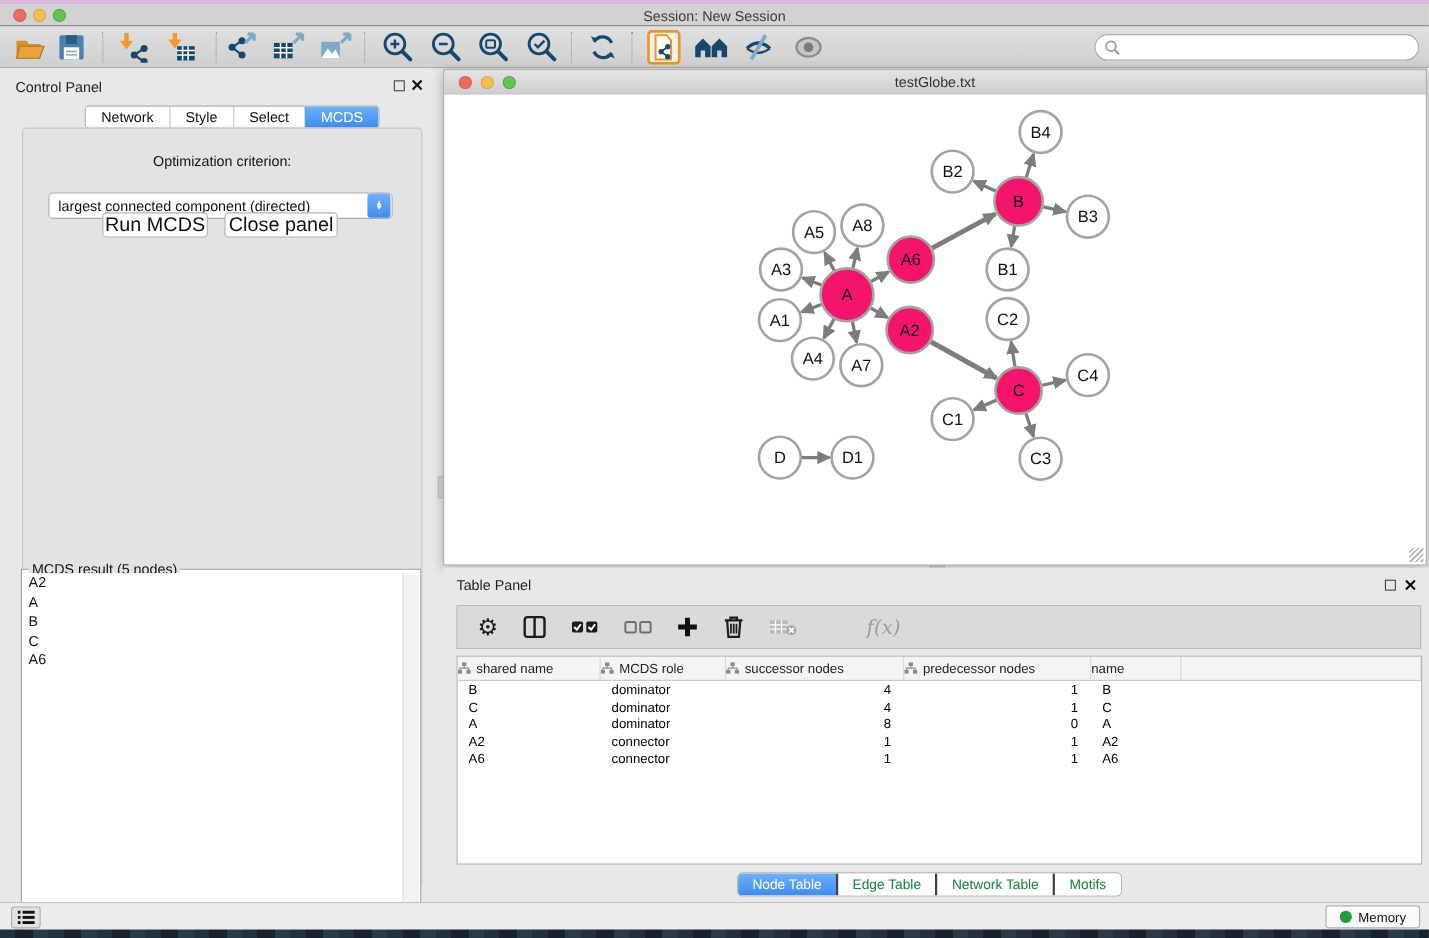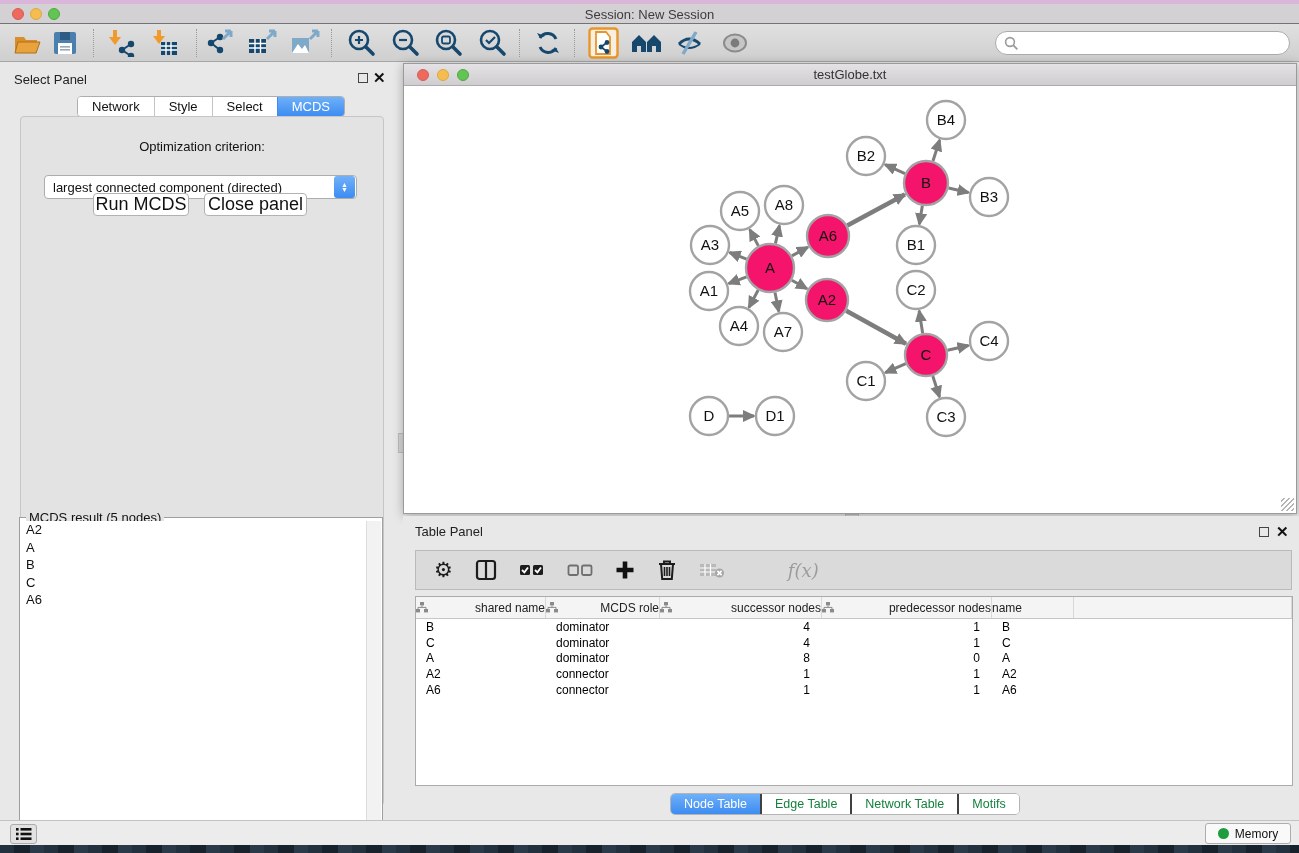--- a/index.html
+++ b/index.html
@@ -85,21 +85,21 @@
   #tp-header { position:absolute; left:12px; top:8px; font-size:13px; color:#222; }
   #tp-toolbar { position:absolute; left:12px; top:34px; width:877px; height:40px;
     background:#dadada; border:1px solid #bababa; display:flex; align-items:center;
     gap:22px; padding-left:18px; }
   .tpi { display:flex; align-items:center; justify-content:center; height:28px; }
   #fx-label { font-family:"DejaVu Serif", serif; font-style:italic; font-size:18px; color:#9c9c9c;margin-left:41px; }
   #node-table { position:absolute; left:12px; top:80px; width:878px; height:190px;
     background:#fff; border:1px solid #ababab; overflow:hidden; }
   #nt-header { display:grid; grid-template-columns:130px 114px 162px 170px 82px 1fr;
     height:22px; background:#f4f4f4; border-bottom:1px solid #c6c6c6; }
-  .nt-hcell { display:flex; align-items:center; justify-content:space-between; gap:5px;
+  .nt-hcell { display:flex; align-items:center; justify-content:flex-start; gap:5px;
     font-size:12px; color:#222; border-right:1px solid #d8d8d8; overflow:hidden; }
   .nt-row { display:grid; grid-template-columns:130px 114px 162px 170px 82px 1fr;
     height:15.8px; font-size:12px; color:#000; }
   .nt-cell { display:flex; align-items:center; overflow:hidden; }
   .al { padding-left:10px; justify-content:flex-start; }
   .ar { padding-right:12px; justify-content:flex-end; }
   #bottom-tabs { position:absolute; left:267px; top:277px; height:22px; display:flex;
     border:1px solid #b4b4b4; border-radius:5px; overflow:hidden; background:#fff; }
   .bt-tab { padding:0 13px; font-size:12.5px; color:#15803d; display:flex; align-items:center;
     border-left:2px solid #404040; background:#fff; }
@@ -265,21 +265,21 @@
   <div id="search-box">
     <svg width="15" height="15" viewBox="0 0 15 15">
         <circle cx="6" cy="6" r="4.4" fill="none" stroke="#9a9a9a" stroke-width="1.6"></circle>
         <path d="M9.4 9.4 L13.4 13.4" stroke="#9a9a9a" stroke-width="1.8"></path>
       </svg>
     <input id="search-input" placeholder="" style="">
   </div>
 </div>
 
 <div class="abs" id="control-panel">
-  <div id="cp-header">Select Panel</div>
+  <div id="cp-header">Control Panel</div>
   <span class="panel-float" style="left:358px"></span>
   <span class="panel-close" style="left:373px">✕</span>
   <div id="cp-tabs">
       <div class="seg-tab">Network</div>
       <div class="seg-tab">Style</div>
       <div class="seg-tab">Select</div>
       <div class="seg-tab selected">MCDS</div>
     </div>
   <div id="cp-body">
     <div id="opt-label">Optimization criterion:</div>

